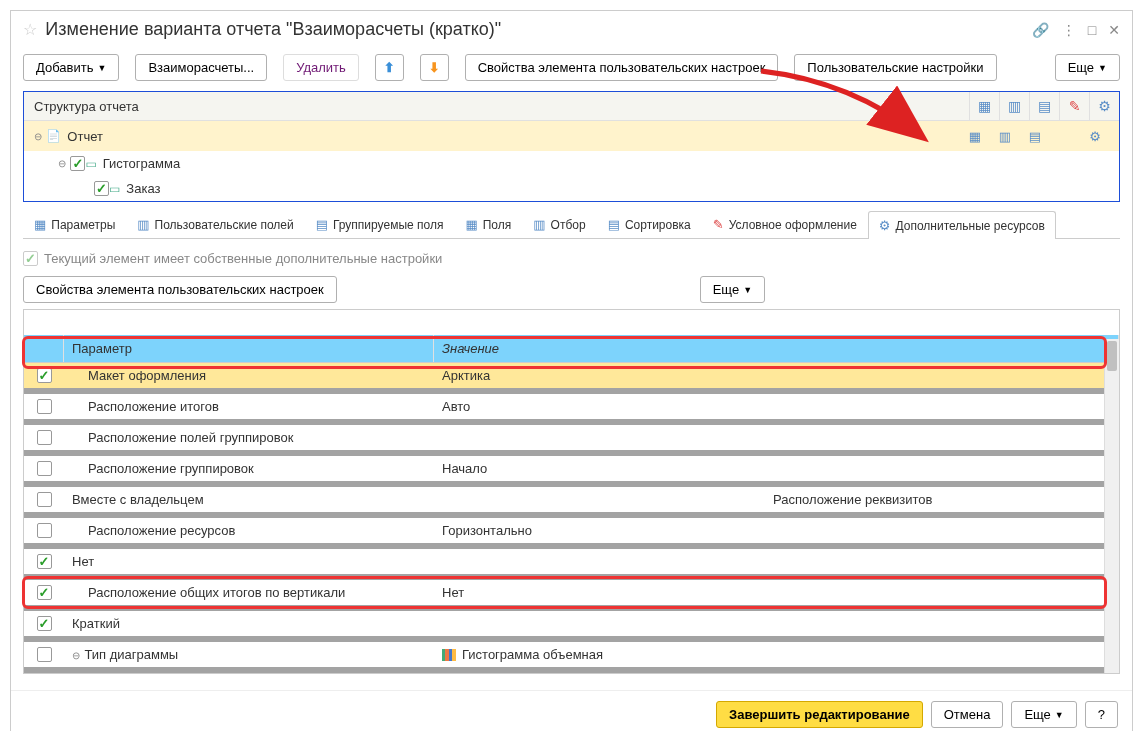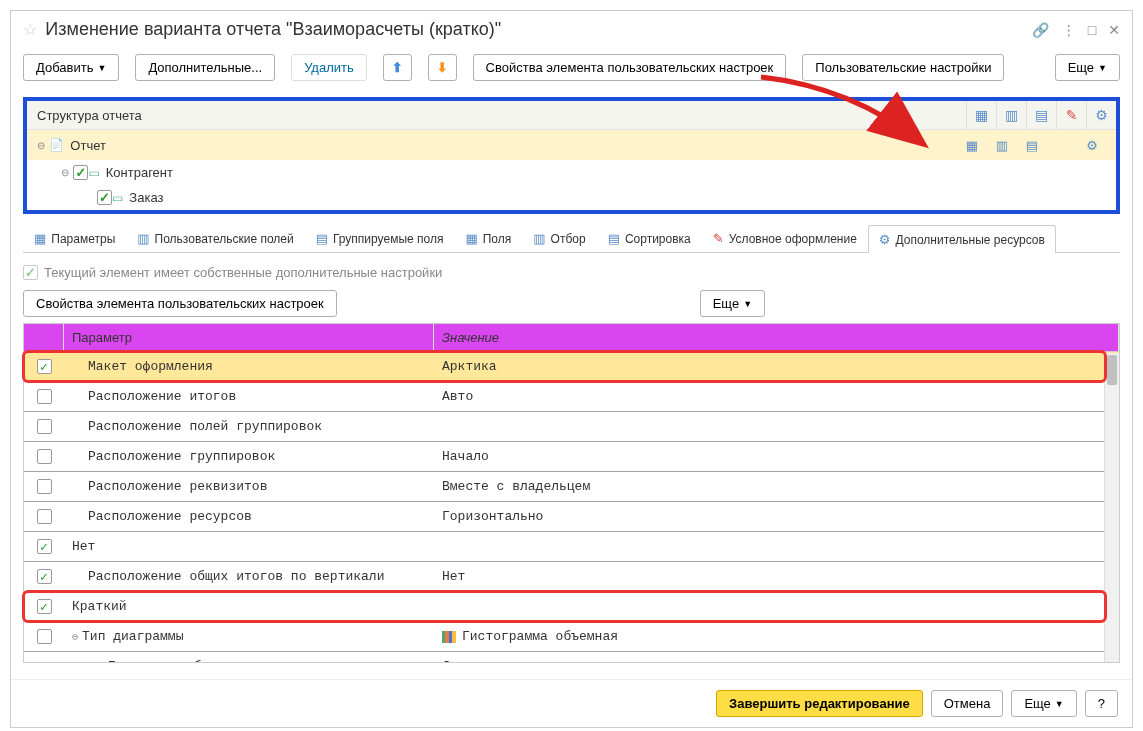--- a/index.html
+++ b/index.html
@@ -5,53 +5,53 @@
 * { box-sizing: border-box; margin: 0; padding: 0; }
 body { font-family: Arial, sans-serif; font-size: 13px; color: #333; background: #fff; }
 .window { border: 1px solid #ccc; margin: 10px; background: #fff; }
 .titlebar { display: flex; align-items: center; padding: 8px 12px; gap: 8px; }
 .star-icon { color: #ccc; font-size: 16px; }
 .title { font-size: 18px; flex: 1; }
 .title-controls { display: flex; gap: 12px; align-items: center; color: #888; }
 .title-controls span { cursor: pointer; font-size: 14px; }
 .toolbar { display: flex; gap: 16px; padding: 6px 12px; align-items: center; }
 .btn { border: 1px solid #b0b0b0; background: #fff; padding: 5px 12px; border-radius: 3px; font-size: 13px; cursor: pointer; display: inline-flex; align-items: center; gap: 4px; }
-.btn.disabled { color: #0369a1; border-color: #ddd; }
+.btn.disabled { color: #701a75; border-color: #ddd; }
 .btn.icon-only { padding: 5px 8px; }
 .btn.primary-yellow { background: #ffdd44; border-color: #d4a800; font-weight: bold; }
 .arrow-up { color: #3a8fd8; font-weight: bold; }
 .arrow-down { color: #f7941e; font-weight: bold; }
-.structure-panel { border: 4px solid #1d4ed8; margin: 10px 12px; }
+.structure-panel { border: 1px solid #1d4ed8; margin: 4px 12px; }
 .structure-header { display: flex; align-items: center; background: #f5f5f0; border-bottom: 1px solid #e0e0e0; }
 .structure-title { padding: 6px 10px; flex: 1; }
 .structure-icons { display: flex; }
 .structure-icons .sicon { width: 30px; height: 28px; display: flex; align-items: center; justify-content: center; border-left: 1px solid #e0e0e0; cursor: pointer; font-size: 14px; color: #5a8ec7; }
 .tree-row { display: flex; align-items: center; padding: 5px 10px; }
 .tree-row.selected { background: #fff3cc; }
 .tree-row .indent { display: inline-block; }
 .tree-toggle { color: #888; margin-right: 4px; cursor: pointer; font-size: 10px; }
 .tree-icon { margin-right: 6px; font-size: 12px; }
 .tree-row-icons { margin-left: auto; display: flex; gap: 2px; }
 .tree-row-icons .sicon { width: 28px; height: 20px; display: flex; align-items: center; justify-content: center; font-size: 13px; color: #5a8ec7; cursor: pointer; }
 .tabs { display: flex; margin: 8px 12px 0 12px; border-bottom: 1px solid #ccc; }
 .tab { padding: 6px 10px; border: 1px solid transparent; border-bottom: none; cursor: pointer; display: flex; align-items: center; gap: 5px; font-size: 12px; }
 .tab.active { border-color: #ccc; background: #fff; position: relative; top: 1px; border-radius: 3px 3px 0 0; }
 .tab-icon { color: #5a8ec7; font-size: 13px; }
 .tab-content { padding: 8px 12px; }
 .checkbox-row { display: flex; align-items: center; gap: 6px; padding: 4px 0; color: #888; }
 .sub-toolbar { display: flex; padding: 6px 0; gap: 8px; }
 .sub-toolbar .btn { margin-right: auto; }
 .table-wrap { border: 1px solid #ccc; position: relative; }
-.table-header { display: flex; background: #d946ef; border-bottom: 1px solid #ccc; }
+.table-header { display: flex; background: #7dd3fc; border-bottom: 1px solid #ccc; margin-top: 25px; }
 .th { padding: 6px 8px; border-right: 1px solid #e0e0e0; }
 .th.chk { width: 40px; }
 .th.param { width: 370px; }
 .th.val { flex: 1; font-style: italic; }
 .table-body { max-height: 310px; overflow-y: auto; }
-.tr { display: flex; border-bottom: 1px solid #a3a3a3; align-items: center; min-height: 30px; font-family: Liberation Mono, monospace; }
+.tr { display: flex; border-bottom: 6px solid #a3a3a3; align-items: center; min-height: 30px; }
 .tr.selected { background: #ffe89a; }
 .td { padding: 5px 8px; }
 .td.chk { width: 40px; display: flex; justify-content: center; }
 .td.param { width: 370px; padding-left: 24px; }
 .td.val { flex: 1; display: flex; align-items: center; gap: 6px; }
 .chkbox { width: 15px; height: 15px; border: 1px solid #999; display: inline-flex; align-items: center; justify-content: center; border-radius: 2px; background: #fff; }
 .chkbox.checked::after { content: '✓'; color: #2a9d2a; font-weight: bold; font-size: 13px; }
 .highlight-red { position: absolute; border: 3px solid #ee3333; border-radius: 6px; pointer-events: none; left: -2px; right: 12px; }
 .bar-icon { display: inline-block; width: 14px; height: 12px; background: linear-gradient(to right, #4a7 0 25%, #e74 25% 50%, #47c 50% 75%, #fb4 75% 100%); }
 .footer { display: flex; justify-content: flex-end; gap: 8px; padding: 10px 14px; border-top: 1px solid #eee; margin-top: 8px; }
@@ -73,21 +73,21 @@
       <span>□</span>
       <span>✕</span>
     </div>
   </div>
 
   <div class="toolbar">
     <button class="btn">
         <span>Добавить</span> 
         <span style="font-size:9px">▼</span>
       </button>
-    <button class="btn">Дополнительные...</button>
+    <button class="btn">Взаиморасчеты...</button>
     <button class="btn disabled">Удалить</button>
     <button class="btn icon-only">
         <span class="arrow-up">⬆</span>
       </button>
     <button class="btn icon-only">
         <span class="arrow-down">⬇</span>
       </button>
     <button class="btn">Свойства элемента пользовательских настроек</button>
     <button class="btn">Пользовательские настройки</button>
     <div style="flex:1"></div>
@@ -119,21 +119,21 @@
         <div class="sicon">▤</div>
         <div class="sicon" style="visibility:hidden">✎</div>
         <div class="sicon">⚙</div>
       </div>
     </div>
     <div class="tree-row">
       <span class="indent" style="width:24px"></span>
       <span class="tree-toggle">⊖</span>
       <span class="chkbox checked"></span>
       <span class="tree-icon" style="color:#4a8">▭</span>
-      <span>Контрагент</span>
+      <span>Гистограмма</span>
     </div>
     <div class="tree-row">
       <span class="indent" style="width:60px"></span>
       <span class="chkbox checked"></span>
       <span class="tree-icon" style="color:#4a8">▭</span>
       <span>Заказ</span>
     </div>
   </div>
 
   <div class="tabs">
@@ -230,24 +230,24 @@
               </div>
               <div class="td param"><span>Расположение группировок</span></div>
               <div class="td val">
                 <span>Начало</span>
               </div>
             </div>
             <div class="tr">
               <div class="td chk">
                 <span class="chkbox"></span>
               </div>
+              <div class="td val">
+                <span>Вместе с владельцем</span>
+              </div>
               <div class="td param"><span>Расположение реквизитов</span></div>
-              <div class="td val">
-                <span>Вместе с владельцем</span>
-              </div>
             </div>
             <div class="tr">
               <div class="td chk">
                 <span class="chkbox"></span>
               </div>
               <div class="td param"><span>Расположение ресурсов</span></div>
               <div class="td val">
                 <span>Горизонтально</span>
               </div>
             </div>

